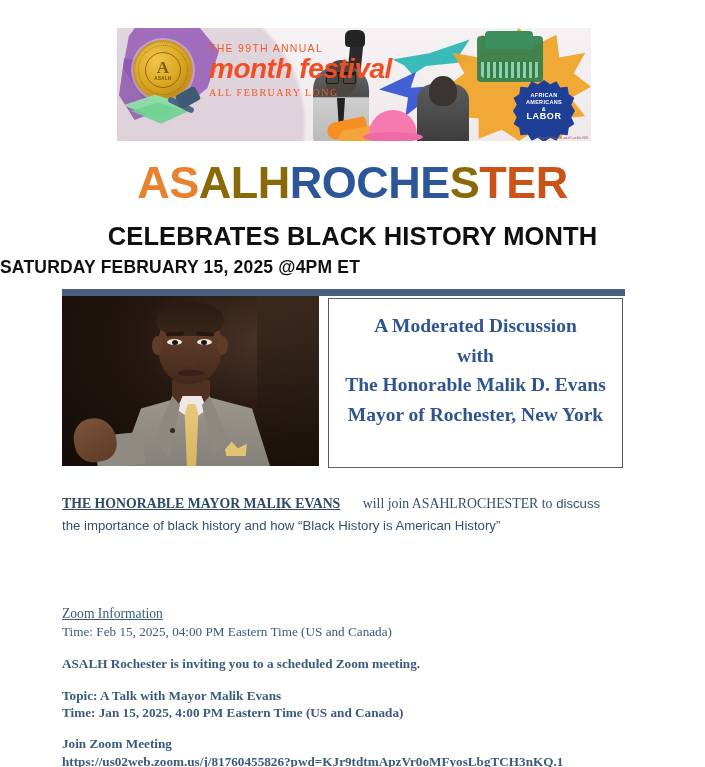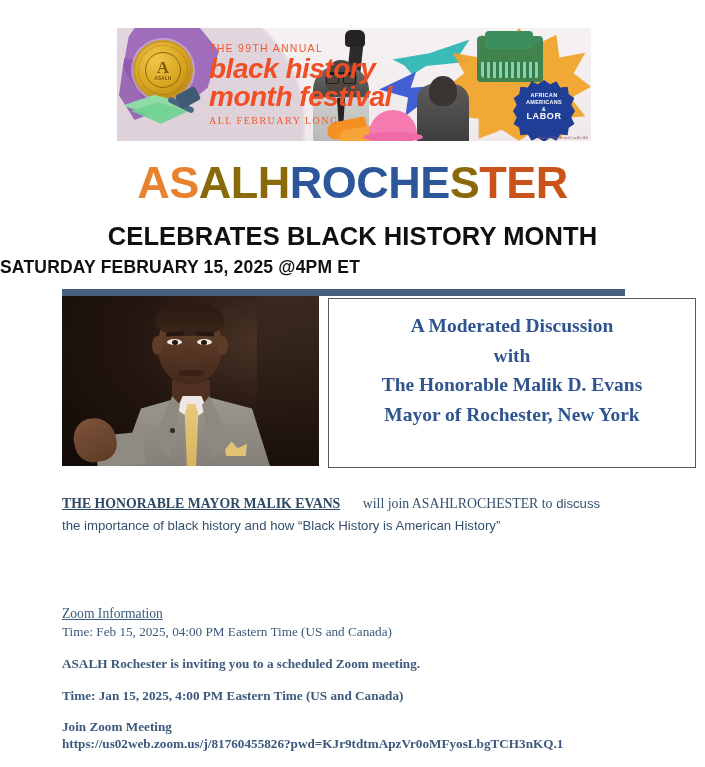--- a/index.html
+++ b/index.html
@@ -514,21 +514,21 @@
   }
   .ph-mic {
     position: absolute; left: 108px; top: 132px;
     width: 5px; height: 5px;
     background: #2b2b2b; border-radius: 50%;
   }
 
   .infobox {
     position: absolute;
     left: 328px; top: 298px;
-    width: 368px; height: 170px;
+    width: 295px; height: 170px;
     background: #ffffff;
     border: 1.5px solid #5b5b5b;
     box-sizing: border-box;
     display: flex;
     flex-direction: column;
     justify-content: flex-start;
     align-items: center;
     padding-top: 12px;
   }
   .infobox-line {
@@ -639,21 +639,20 @@
   <div class="gear"></div>
   <div class="gear-txt">
     <div>AFRICAN</div>
     <div>AMERICANS</div>
     <div>&amp;</div>
     <div class="big">LABOR</div>
   </div>
 
   <div class="banner-head">
     <div class="b-the">THE 99TH ANNUAL</div>
-    <div class="b-big">black history</div>
     <div class="b-big">month festival</div>
     <div class="b-all">ALL FEBRUARY LONG</div>
   </div>
 
   <div class="banner-credit">Bayard Rustin and Lucille Hill</div>
 </div>
 
 <div class="title">
   <span class="t-or">AS</span><span class="t-gd">ALH</span><span class="t-bl">ROCHE</span><span class="t-gd">S</span><span class="t-rd">TER</span>
 </div>
@@ -700,17 +699,18 @@
 <div class="para"><span class="lead">THE HONORABLE MAYOR MALIK EVANS</span><span class="serif"> will join ASAHLROCHESTER to</span>
   <span>discuss the importance of black history and how “Black History is American History”</span>
 </div>
 
 <div class="zoominfo">
   <div class="zi-head">Zoom Information</div>
   <div class="zi-time">Time: Feb 15, 2025, 04:00 PM Eastern Time (US and Canada)</div>
   <div class="gap"></div>
   <div class="zi-b">ASALH Rochester is inviting you to a scheduled Zoom meeting.</div>
   <div class="gap-sm"></div>
+  <div class="zi-b">Topic: A Talk with Mayor Malik Evans</div>
   <div class="zi-b">Time: Jan 15, 2025, 4:00 PM Eastern Time (US and Canada)</div>
   <div class="gap-sm"></div>
   <div class="zi-b">Join Zoom Meeting</div>
   <div class="zi-b">https://us02web.zoom.us/j/81760455826?pwd=KJr9tdtmApzVr0oMFyosLbgTCH3nKQ.1</div>
 </div>
 
 </body></html>

